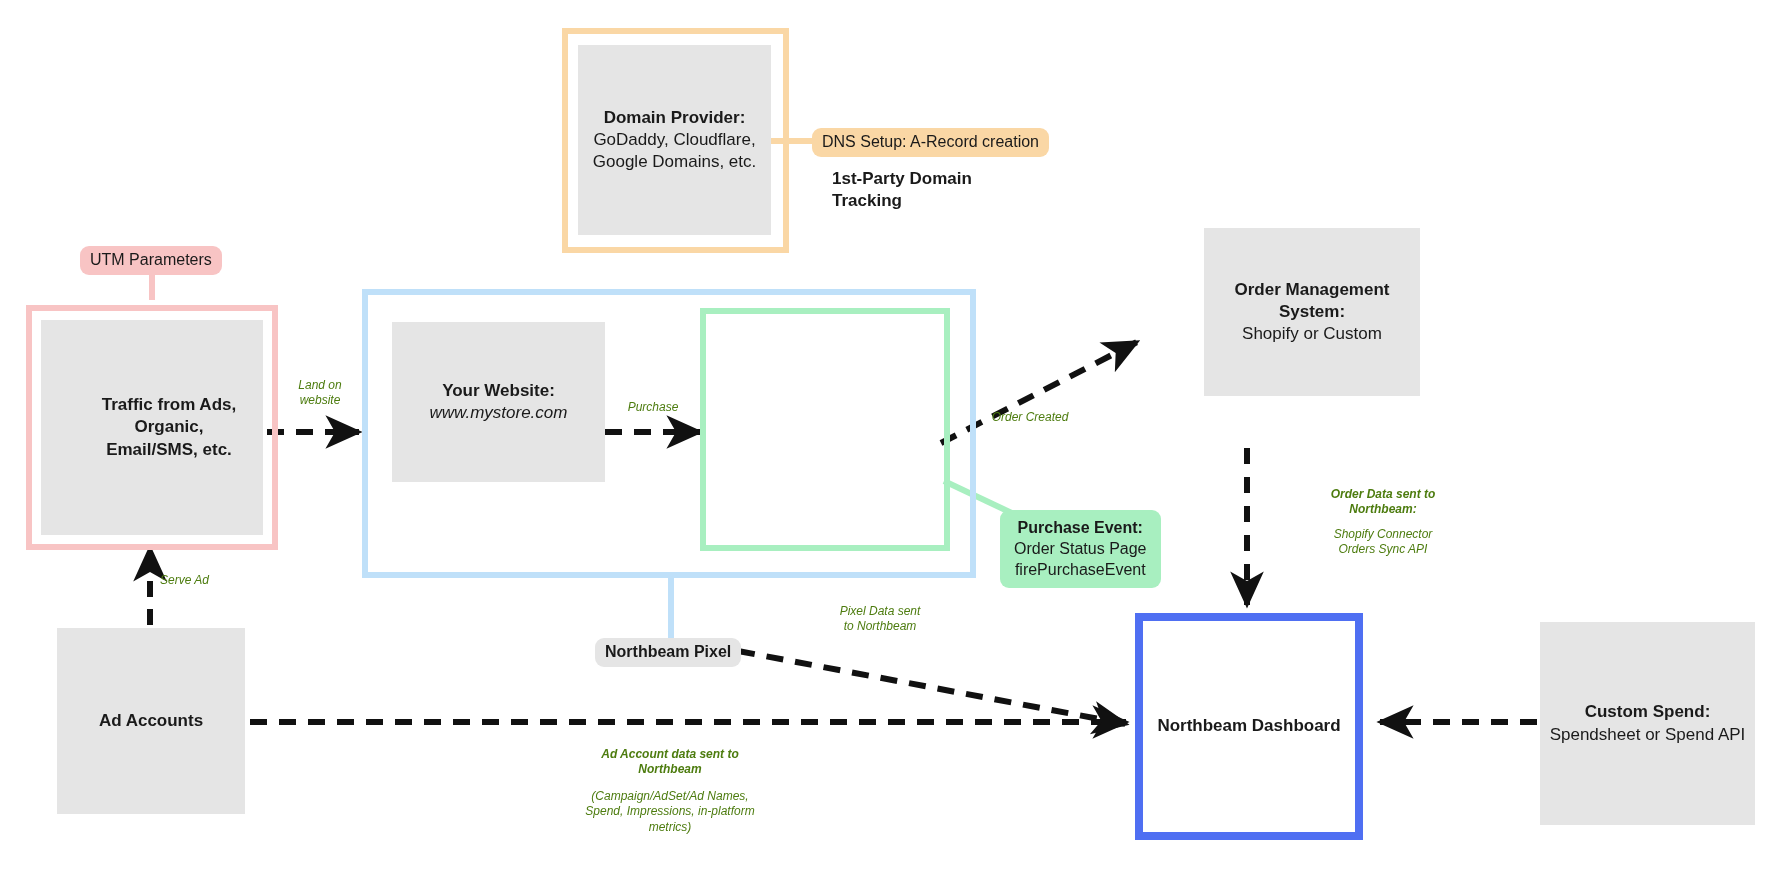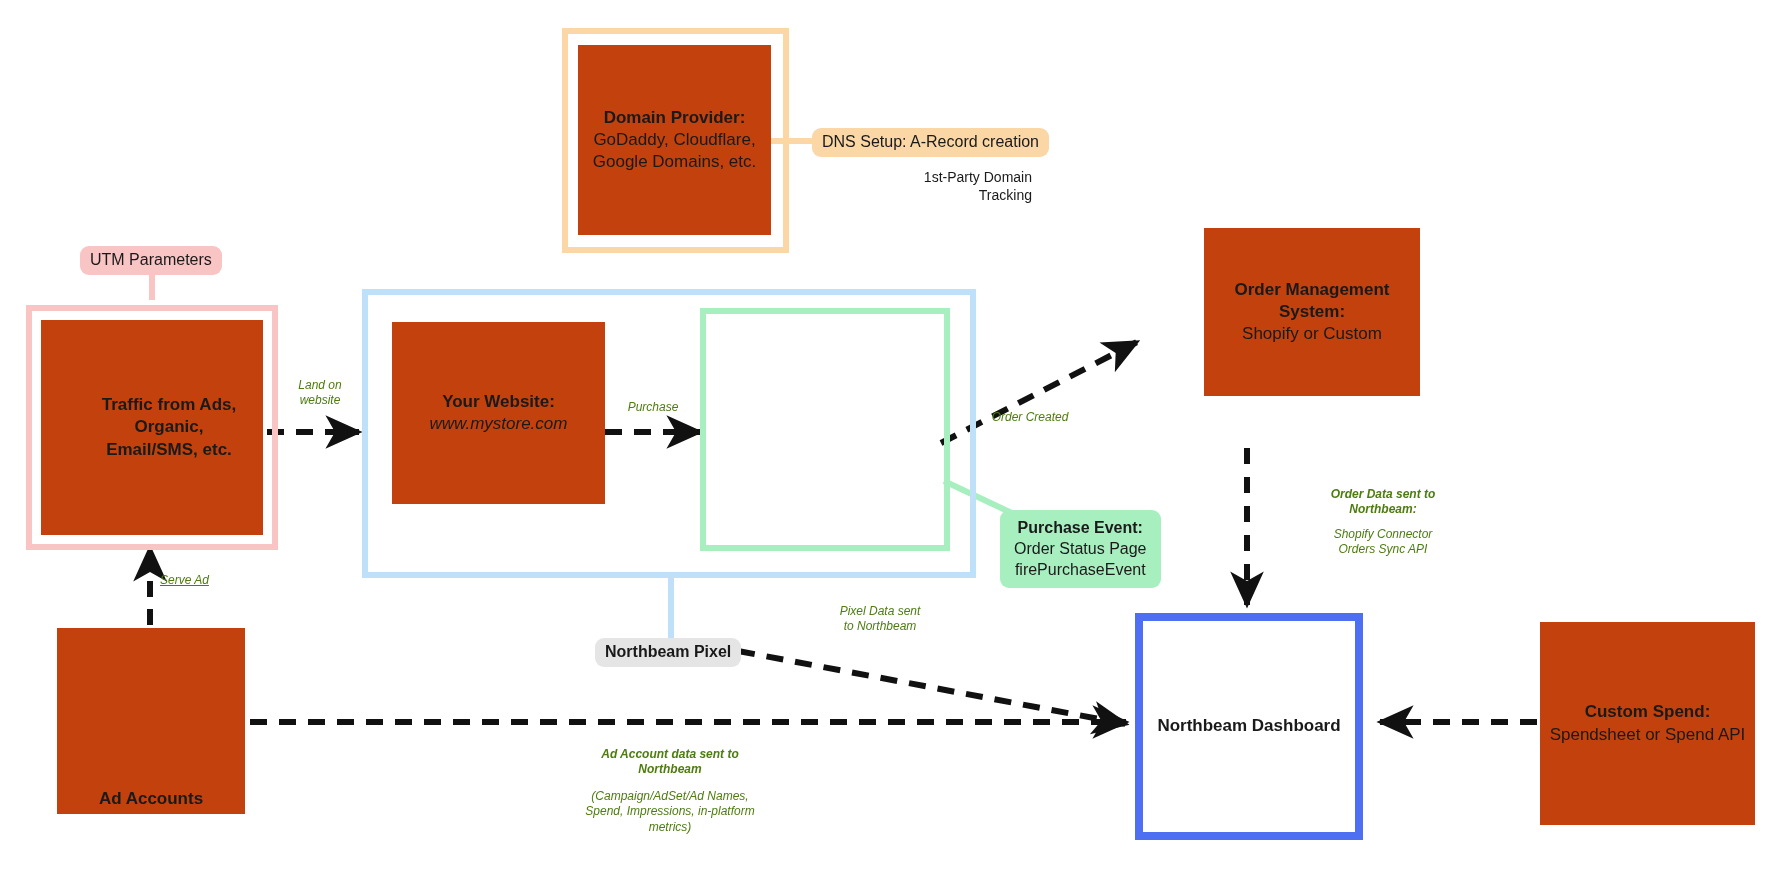--- a/index.html
+++ b/index.html
@@ -13,21 +13,21 @@
   }
   #canvas {
     position: relative;
     width: 1771px;
     height: 877px;
     background: #ffffff;
     overflow: hidden;
   }
   .node {
     position: absolute;
-    background: #c2410c;
+    background: #e5e5e5;
     display: flex;
     flex-direction: column;
     align-items: center;
     justify-content: center;
     text-align: center;
     line-height: 1.30;
     font-size: 17px;
     box-sizing: border-box;
     padding: 4px 6px;
   }
@@ -65,24 +65,24 @@
     font-style: italic;
     font-size: 12px;
     line-height: 1.28;
     text-align: center;
     color: #4d7c0f;
     white-space: pre-line;
   }
   .edge-label.bold { font-weight: bold; }
   .free-label {
     position: absolute;
-    text-align: right;
-    font-size: 14px;
+    text-align: left;
+    font-size: 17px;
     line-height: 1.32;
-    font-weight: normal;
+    font-weight: bold;
     white-space: pre-line;
   }
   svg.wires {
     position: absolute;
     left: 0; top: 0;
     width: 1771px;
     height: 877px;
     pointer-events: none;
   }
 </style>
@@ -131,21 +131,21 @@
 
   <div class="grouper" style="left:700px; top:308px; width:250px; height:243px; border:6px solid #a8efc0;"></div>
 
   <div class="grouper" style="left:1135px; top:613px; width:228px; height:227px; border:8px solid #4f6ff2;"></div>
 
   <div class="node" style="left:41px; top:320px; width:222px; height:215px;padding-left:40px;">
     <div class="t-bold">Traffic from Ads, Organic,</div>
     <div class="t-bold">Email/SMS, etc.</div>
   </div>
 
-  <div class="node" style="left:392px; top:322px; width:213px; height:182px;">
+  <div class="node" style="left:392px; top:322px; width:213px; height:160px;">
     <div class="t-bold">Your Website:</div>
     <div class="t-italic">www.mystore.com</div>
   </div>
 
 
   <div class="node" style="left:578px; top:45px; width:193px; height:190px;">
     <div class="t-bold">Domain Provider:</div>
     <div class="t-plain">GoDaddy, Cloudflare,</div>
     <div class="t-plain">Google Domains, etc.</div>
   </div>
@@ -153,21 +153,21 @@
   <div class="node" style="left:1204px; top:228px; width:216px; height:168px;">
     <div class="t-bold">Order Management</div>
     <div class="t-bold">System:</div>
     <div class="t-plain">Shopify or Custom</div>
   </div>
 
   <div class="node" style="left:1151px; top:629px; width:196px; height:195px; background:#ffffff;">
     <div class="t-bold">Northbeam Dashboard</div>
   </div>
 
-  <div class="node" style="left:57px; top:628px; width:188px; height:186px;justify-content:flex-end;">
+  <div class="node" style="left:57px; top:628px; width:188px; height:186px;">
     <div class="t-bold">Ad Accounts</div>
   </div>
 
   <div class="node" style="left:1540px; top:622px; width:215px; height:203px;">
     <div class="t-bold">Custom Spend:</div>
     <div class="t-plain">Spendsheet or Spend API</div>
   </div>
 
   <div class="pill" style="left:80px; top:246px; background:#f8c4c4;">
     <span>UTM Parameters</span>
@@ -190,21 +190,21 @@
   <div class="free-label" style="left:832px; top:168px; width:200px;">1st-Party Domain
 Tracking</div>
 
   <div class="edge-label" style="left:255px; top:378px; width:130px;">Land on
 website</div>
 
   <div class="edge-label" style="left:588px; top:400px; width:130px;">Purchase</div>
 
   <div class="edge-label" style="left:940px; top:410px; width:180px;">Order Created</div>
 
-  <div class="edge-label" style="left:160px; top:573px; width:120px; text-align:left;text-decoration:underline;">Serve Ad</div>
+  <div class="edge-label" style="left:160px; top:573px; width:120px; text-align:left;">Serve Ad</div>
 
   <div class="edge-label" style="left:785px; top:604px; width:190px;">Pixel Data sent
 to Northbeam</div>
 
   <div class="edge-label bold" style="left:1258px; top:487px; width:250px;">Order Data sent to
 Northbeam:</div>
 
   <div class="edge-label" style="left:1258px; top:527px; width:250px;">Shopify Connector
 Orders Sync API</div>
 

